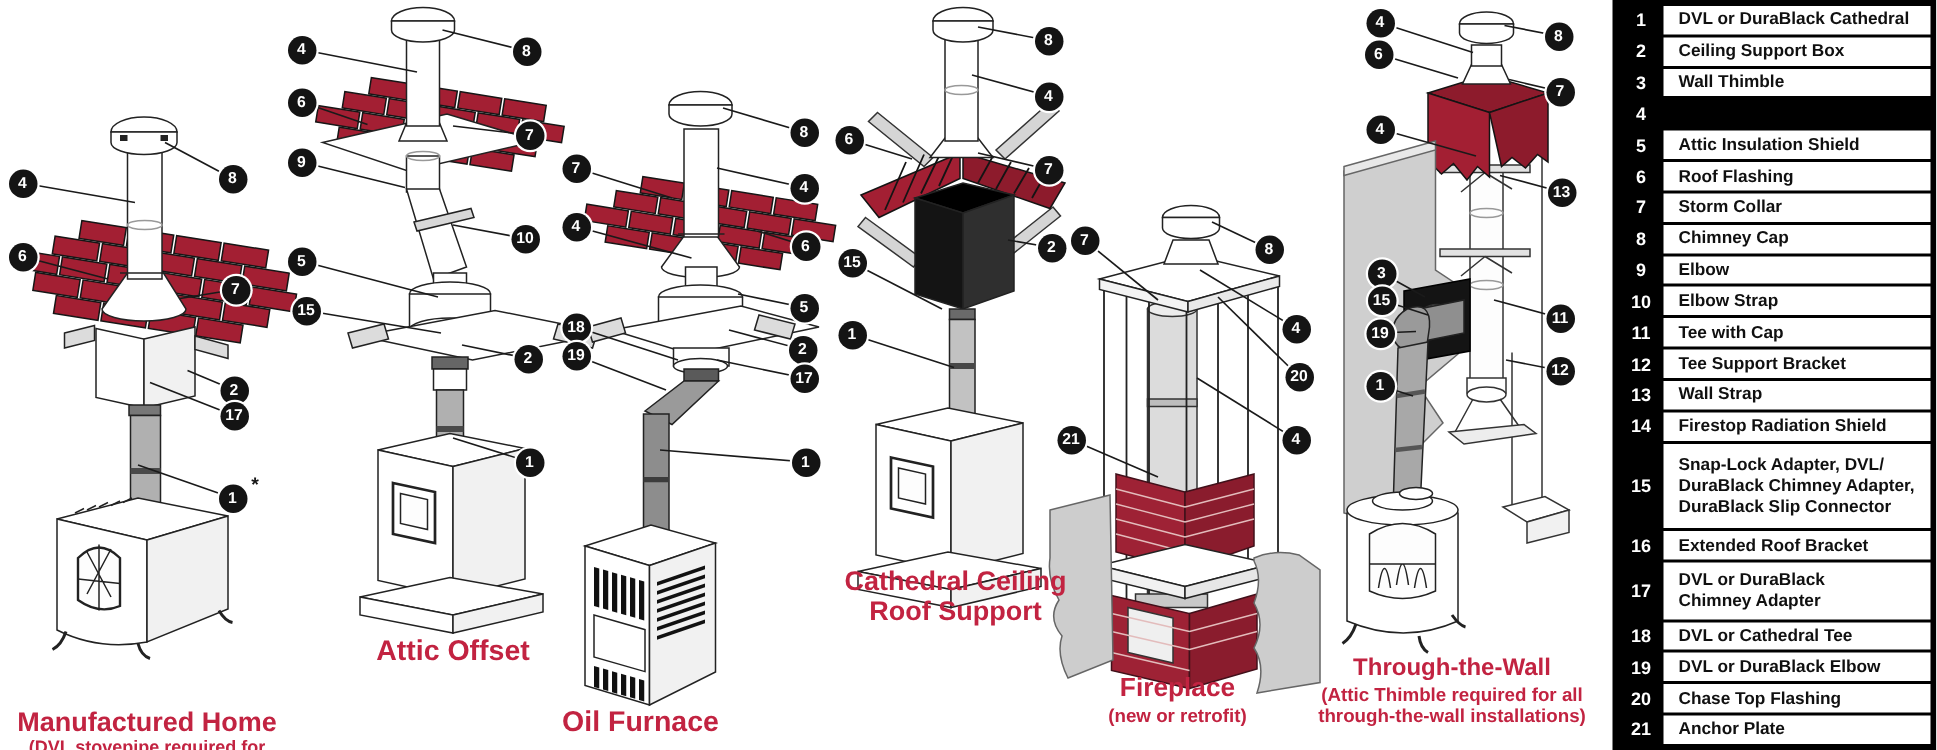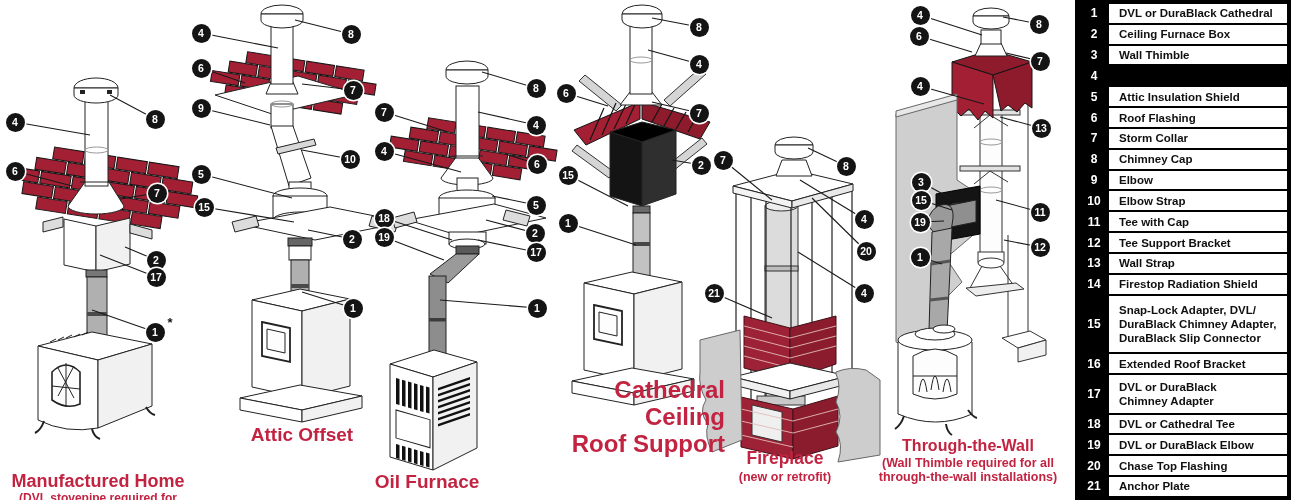--- a/index.html
+++ b/index.html
@@ -10,21 +10,21 @@
   .badge{position:absolute;width:19px;height:19px;border-radius:50%;background:#141414;
          color:#fff;font-weight:bold;font-size:10.5px;display:flex;align-items:center;
          justify-content:center;box-shadow:0 0 0 1.5px #fff;z-index:5;line-height:1;}
   .badge .suffix{position:absolute;right:-8px;top:-7px;color:#141414;font-size:13px;font-weight:bold;}
   .caption{position:absolute;text-align:center;color:#c22341;font-weight:bold;z-index:4;}
   .caption .cap-title{display:block;white-space:pre-line;line-height:1.12;}
   .caption .cap-sub{display:block;white-space:pre-line;line-height:1.15;margin-top:1px;}
   .cap-1 .cap-title{font-size:18px;} .cap-1 .cap-sub{font-size:12px;}
   .cap-2 .cap-title{font-size:19px;}
   .cap-3 .cap-title{font-size:19px;}
-  .cap-4 .cap-title{font-size:24px;text-align:right;}
+  .cap-4 .cap-title{font-size:18px;}
   .cap-5 .cap-title{font-size:17.5px;} .cap-5 .cap-sub{font-size:12.5px;}
   .cap-6 .cap-title{font-size:16px;} .cap-6 .cap-sub{font-size:12.5px;}
   #legend{position:absolute;left:1075px;top:0;width:216px;height:500px;background:#000;
           box-sizing:border-box;padding:4px;display:flex;flex-direction:column;gap:2px;z-index:6;}
   .lrow{display:flex;min-height:0;}
   .lnum{width:30px;flex:none;color:#fff;background:#000;font-weight:bold;font-size:12px;
         display:flex;align-items:center;justify-content:center;}
   .llabel{flex:1;background:#fff;color:#101010;font-weight:bold;font-size:11.5px;
           display:flex;align-items:center;padding-left:10px;white-space:pre-line;line-height:1.22;}
 </style>
@@ -421,32 +421,32 @@
 <div class="caption cap-4" style="left:549px;top:377px;width:176px;">
   <span class="cap-title">Cathedral Ceiling
 Roof Support</span>
 </div>
 <div class="caption cap-5" style="left:707px;top:449px;width:156px;">
   <span class="cap-title">Fireplace</span>
   <span class="cap-sub">(new or retrofit)</span>
 </div>
 <div class="caption cap-6" style="left:858px;top:437px;width:220px;">
   <span class="cap-title">Through-the-Wall</span>
-  <span class="cap-sub">(Wall Thimble required for all
+  <span class="cap-sub">(Attic Thimble required for all
 through-the-wall installations)</span>
 </div>
 
 <div id="legend">
       <div class="lrow" style="flex: 1 1 0px;">
         <div class="lnum">1</div>
         <div class="llabel">DVL or DuraBlack Cathedral</div>
       </div>
       <div class="lrow" style="flex: 1 1 0px;">
         <div class="lnum">2</div>
-        <div class="llabel">Ceiling Furnace Box</div>
+        <div class="llabel">Ceiling Support Box</div>
       </div>
       <div class="lrow" style="flex: 1 1 0px;">
         <div class="lnum">3</div>
         <div class="llabel">Wall Thimble</div>
       </div>
       <div class="lrow" style="flex: 1 1 0px;">
         <div class="lnum">4</div>
       </div>
       <div class="lrow" style="flex: 1 1 0px;">
         <div class="lnum">5</div>

